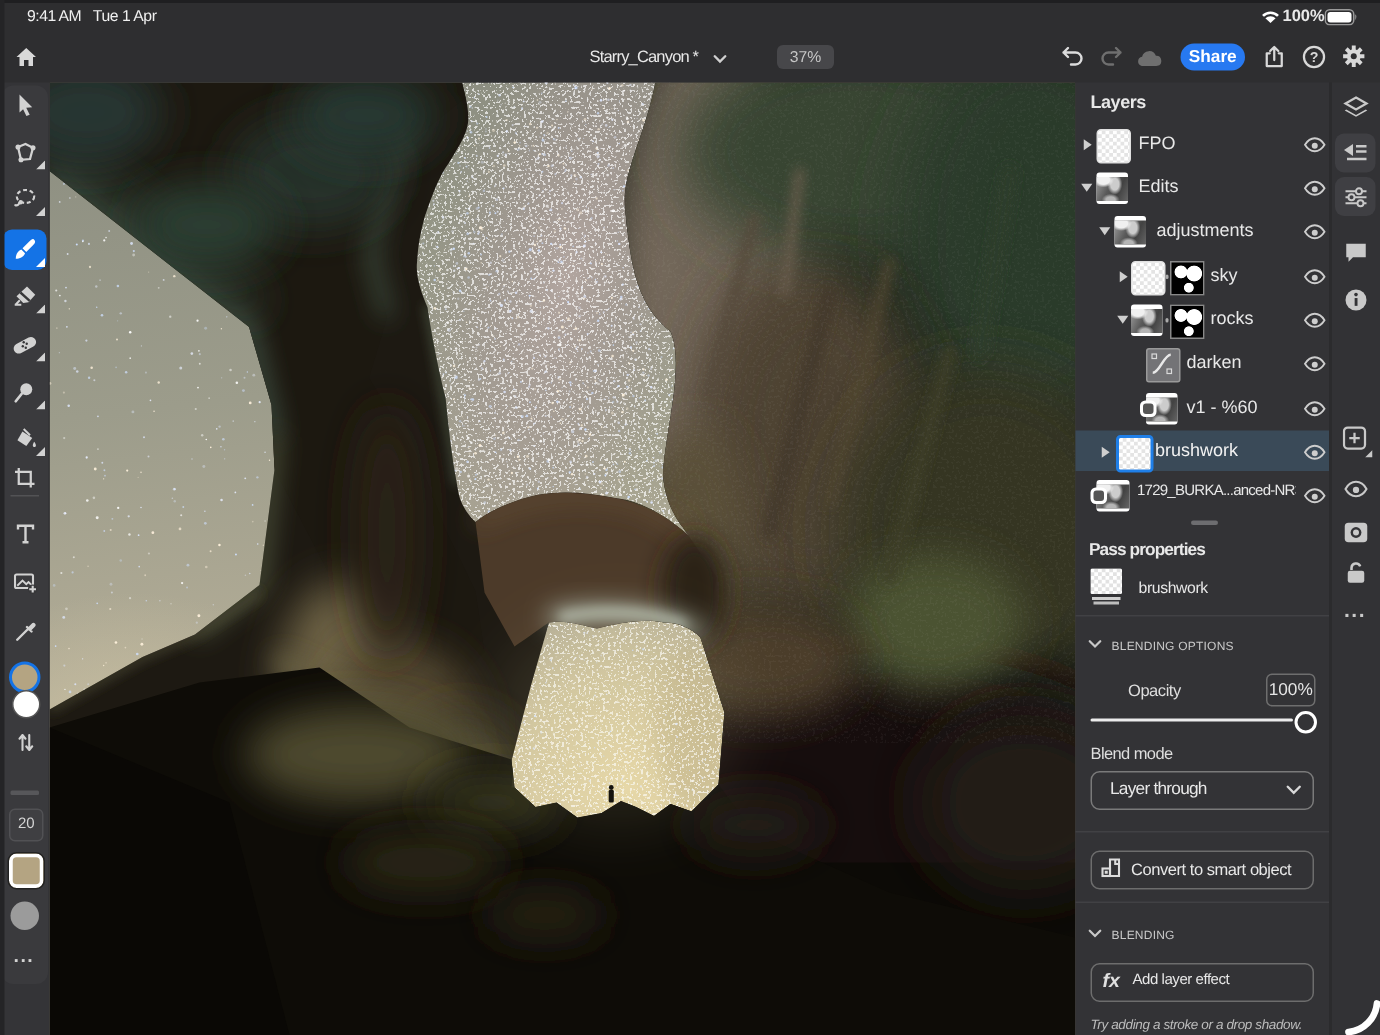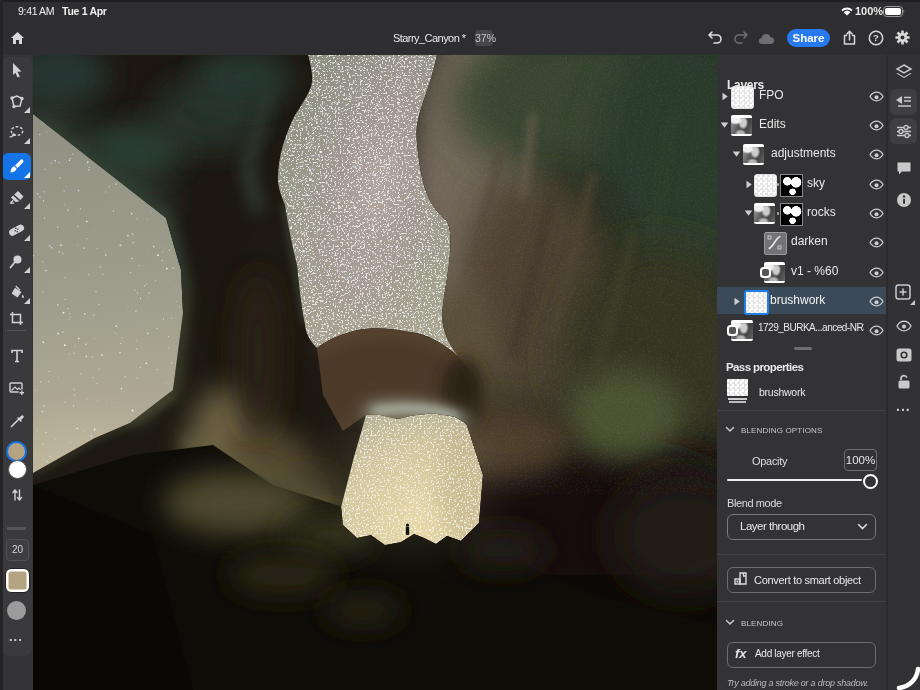--- a/index.html
+++ b/index.html
@@ -1773,40 +1773,40 @@
   </g>
 
   <ellipse cx="378" cy="425" rx="82" ry="70" fill="#d8cda0" fill-opacity="0.12" filter="url(#b20)"></ellipse>
 
   <g fill="#15130e">
     <circle cx="374.5" cy="470" r="1.6"></circle>
     <rect x="372.8" y="471.5" width="3.4" height="8.5" rx="1"></rect>
   </g>
 </svg>
 
-<div class="abs" style="left:18px;top:4.5px;font-size:10.5px;letter-spacing:-0.3px;color:#f0f0f0"><span style="font-weight:400">9:41 AM</span><span style="font-weight:700">&nbsp;&nbsp; Tue 1 Apr</span></div>
+<div class="abs" style="left:18px;top:4.5px;font-size:10.5px;letter-spacing:-0.3px;color:#f0f0f0"><span style="font-weight:400">9:41 AM</span><span style="font-weight:400">&nbsp;&nbsp; Tue 1 Apr</span></div>
 <svg class="abs" style="left:841px;top:6px" width="12" height="10" viewBox="0 0 12 10">
   <path d="M6 9.4 L2.6 6.2 A5 5 0 0 1 9.4 6.2 Z" fill="#fff"></path>
   <path d="M1 4.6 A7 7 0 0 1 11 4.6" stroke="#fff" stroke-width="1.8" fill="none"></path>
 </svg>
 <div class="abs txt" style="left:855px;top:5px;font-size:11px;font-weight:700">100%</div>
 <svg class="abs" style="left:883px;top:6px" width="22" height="11" viewBox="0 0 22 11">
   <rect x="0.5" y="0.5" width="19" height="10" rx="3" fill="none" stroke="#9a9a9a"></rect>
   <rect x="2" y="2" width="16" height="7" rx="2" fill="#fff"></rect>
   <path d="M20.5 3.5 Q22 4.5 20.5 7.5 Z" fill="#9a9a9a"></path>
 </svg>
 
 <svg class="abs" style="left:10px;top:31px" width="15" height="14" viewBox="0 0 15 14">
   <path d="M7.5 1 L14 7 H12 V13 H9 V9 H6 V13 H3 V7 H1 Z" fill="#d8d8d8"></path>
 </svg>
 <div class="abs txt" style="left:393px;top:31.5px;font-size:11px;letter-spacing:-0.55px">Starry_Canyon *</div>
 <svg class="abs" style="left:475px;top:36px" width="10" height="7" viewBox="0 0 10 7">
   <path d="M1.5 1.5 L5 5 L8.5 1.5" stroke="#d0d0d0" stroke-width="1.6" fill="none" stroke-linecap="round"></path>
 </svg>
-<div class="abs" style="left:475px;top:30px;width:18px;height:16px;background:#47474a;border-radius:4px;color:#c6c6c6;font-size:10.5px;text-align:center;line-height:16px;">37%</div>
+<div class="abs" style="left:518px;top:30px;width:38px;height:16px;background:#47474a;border-radius:4px;color:#c6c6c6;font-size:10.5px;text-align:center;line-height:16px;">37%</div>
 
 <svg class="abs" style="left:707px;top:31px" width="16" height="14" viewBox="0 0 16 14">
   <path d="M5 1 L2 4 L5 7 M2 4 H10 A4 4 0 0 1 10 12 H7" stroke="#dcdcdc" stroke-width="1.6" fill="none" stroke-linecap="round" stroke-linejoin="round"></path>
 </svg>
 <svg class="abs" style="left:733px;top:31px" width="16" height="14" viewBox="0 0 16 14">
   <path d="M11 1 L14 4 L11 7 M14 4 H6 A4 4 0 0 0 6 12 H9" stroke="#6f6f6f" stroke-width="1.6" fill="none" stroke-linecap="round" stroke-linejoin="round"></path>
 </svg>
 <svg class="abs" style="left:757px;top:33px" width="19" height="12" viewBox="0 0 19 12">
   <path d="M4.2 11 A3.1 3.1 0 0 1 4.4 4.9 A4.8 4.8 0 0 1 13.6 4.2 A3.4 3.4 0 0 1 14.6 10.9 Q14.2 11 13.8 11 Z" fill="#6f6f6f"></path>
 </svg>
@@ -1919,21 +1919,21 @@
   </svg>
 <div class="abs" style="left:7px;top:527px;width:19px;height:2.5px;border-radius:1px;background:#57575a"></div>
 <div class="abs" style="left:6px;top:539px;width:21px;height:20px;background:#3f3f42;border:1px solid #515154;border-radius:4px;color:#d5d5d5;font-size:10px;text-align:center;line-height:20px">20</div>
 <div class="abs" style="left:5px;top:568px;width:23px;height:23px;border-radius:6px;background:#b4a482;box-shadow:inset 0 0 0 2.5px #ffffff;border:1px solid #222"></div>
 <div class="abs" style="left:7px;top:601px;width:19px;height:19px;border-radius:50%;background:#9b9b9b"></div>
 <div class="abs" style="left:9px;top:636px;width:16px;height:5px;color:#d2d2d2;font-size:13px;font-weight:700;line-height:2px;letter-spacing:1px">...</div>
 
 <div class="abs" style="left:717px;top:55px;width:169px;height:635px;background:#333336;"></div>
 <div class="abs" style="left:886px;top:55px;width:1.5px;height:635px;background:#2b2b2d;"></div>
 <div class="abs" style="left:887.5px;top:55px;width:32.5px;height:635px;background:#323235;"></div>
-<div class="abs txt" style="left:727px;top:78px;font-size:12px;letter-spacing:-0.3px;font-weight:700">Layers</div>
+<div class="abs txt" style="left:727px;top:61px;font-size:12px;letter-spacing:-0.3px;font-weight:700">Layers</div>
 <div class="abs" style="left:717px;top:287px;width:169px;height:27px;background:#3a4a58"></div>
 <svg class="abs" style="left:721px;top:92px" width="8" height="9" viewBox="0 0 8 9">
     <path d="M1.5 0.8 L1.5 8.2 L6.8 4.5 Z" fill="#cfcfcf"></path>
   </svg>
 <div class="abs" style="left:731px;top:86px;width:21px;height:21px;background:#fff;border:1px solid #e0e0e0;border-radius:3px;background-image:repeating-conic-gradient(#e4e4e4 0 25%,#ffffff 0 50%);background-size:5px 5px;"></div>
 <div class="abs txt" style="left:759px;top:88px;font-size:12px">FPO</div>
 <svg class="abs" style="left:869px;top:91px" width="15" height="11" viewBox="0 0 15 11">
     <path d="M1 5.5 C3 2.2 5 1.2 7.5 1.2 C10 1.2 12 2.2 14 5.5 C12 8.8 10 9.8 7.5 9.8 C5 9.8 3 8.8 1 5.5 Z" stroke="#cdcdcd" stroke-width="1.25" fill="none"></path>
     <circle cx="7.5" cy="6.2" r="2" fill="#cdcdcd"></circle>
   </svg>

